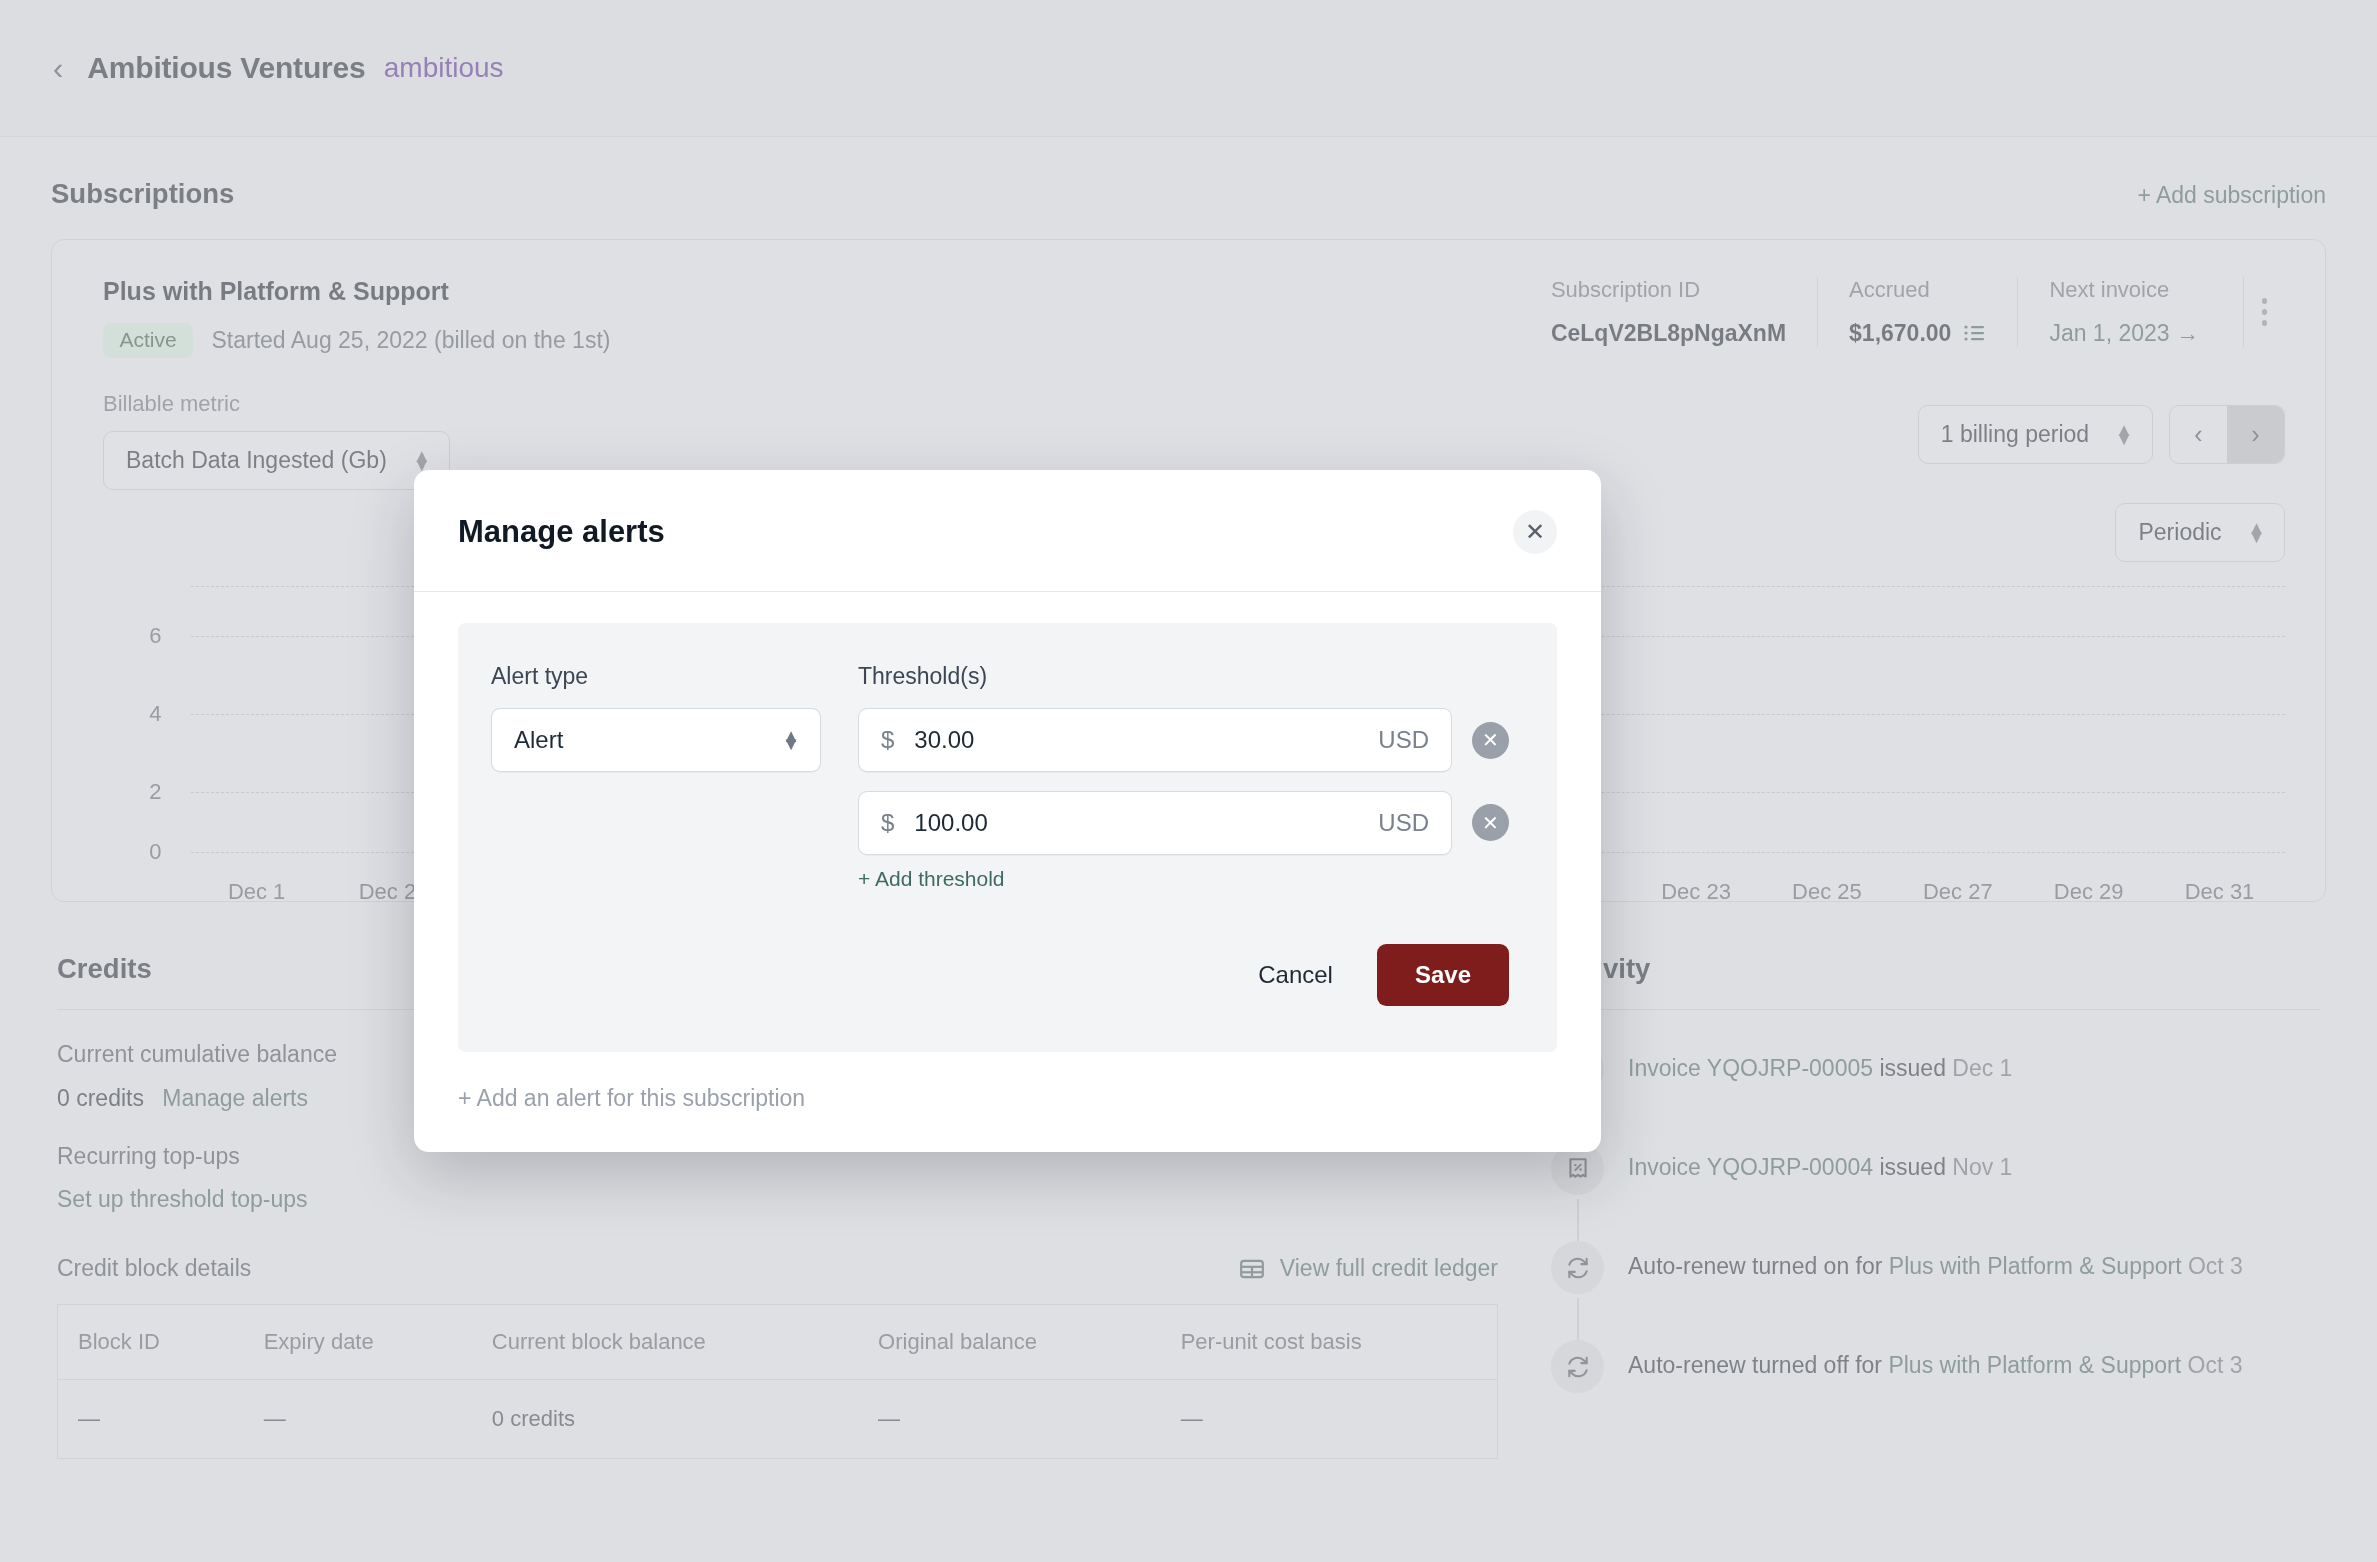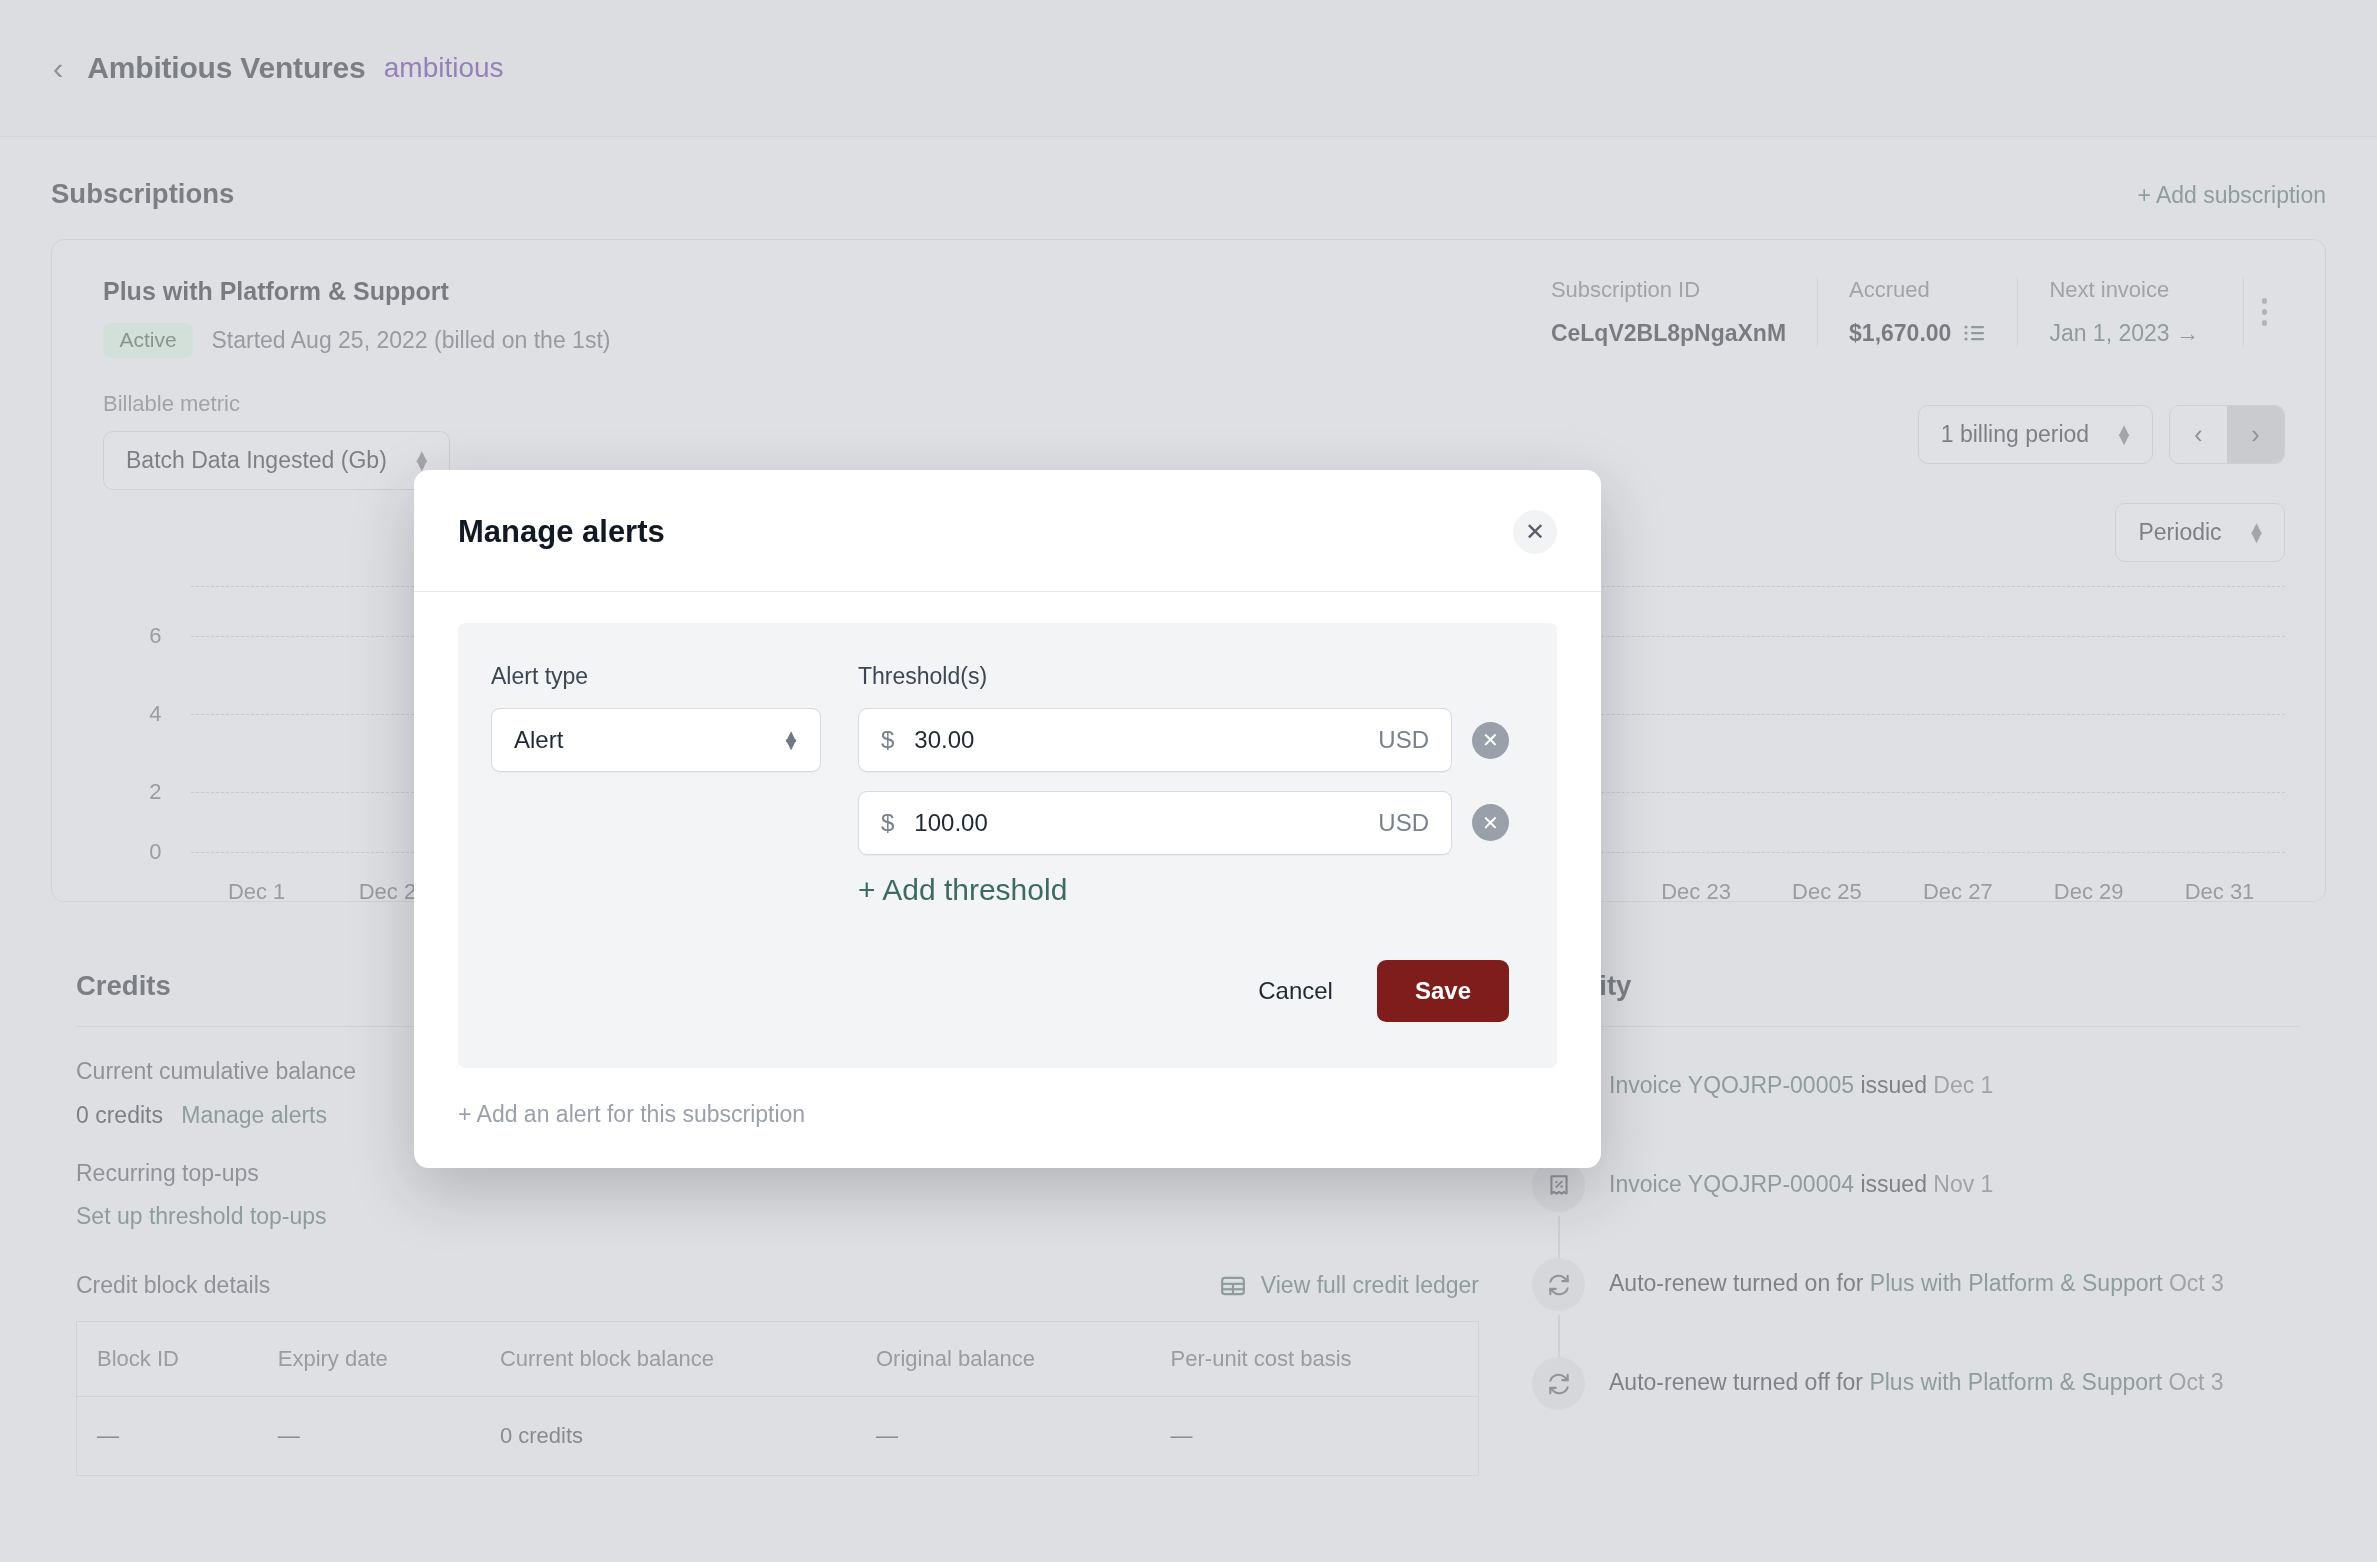--- a/index.html
+++ b/index.html
@@ -72,21 +72,21 @@
   .pager button.active { background: #b9bdc4; }
   .periodic-row { display: flex; justify-content: flex-end; margin-top: 13px; }
 
   .plot { position: relative; height: 275px; margin-top: 24px; margin-left: 9.2px; }
   .gridline { position: absolute; left: 79px; right: 0; border-top: 1.8px dashed #b5bac1; }
   .ytick { position: absolute; left: 37px; transform: translateY(-50%); font-size: 22px; color: #5d6672; }
   .xaxis { position: absolute; left: 79px; right: 0; bottom: -44px; display: flex; font-size: 22px; color: #5d6672; }
   .xaxis span { flex: 1; text-align: center; }
 
   
-  .lower { display: flex; padding: 0 76px; gap: 53px; margin-top: 68px; }
+  .lower { display: flex; padding: 0 57px; gap: 53px; margin-top: 51px; }
   .col-credits { flex: 1 1 0; min-width: 0; }
   .col-activity { width: 769px; }
   .rule { border-bottom: 0.9px solid #c6c9ce; margin-top: 24px; }
 
   .kv-label { font-size: 23px; color: #4b5563; margin-top: 31px; }
   .kv-row { margin-top: 16.5px; font-size: 23px; color: #27333f; display: flex; align-items: center; gap: 18.3px; }
 
   .cbd-head { display: flex; align-items: center; justify-content: space-between; margin-top: 42px; }
   .cbd-title { font-size: 23px; color: #4b5563; }
   .ledger-link { display: flex; align-items: center; gap: 14.7px; font-size: 23px; color: #3d6b63; }
@@ -143,21 +143,21 @@
     display: flex; align-items: center; padding: 0 22px; font-size: 24px; color: #1f2a36;
     box-shadow: 0 0.9px 0.9px rgba(16,24,40,0.04);
   }
   .thr-cur { color: #78818d; margin-right: 20px; }
   .thr-val { flex: 1; }
   .thr-unit { color: #78818d; }
   .thr-del {
     width: 37px; height: 37px; border-radius: 50%; background: #9aa0a9; border: 0; cursor: pointer;
     color: #fff; font-size: 20px; display: flex; align-items: center; justify-content: center; line-height: 1;
   }
-  .add-threshold { margin-top: 18px; font-size: 30px; color: #3d6b63; cursor: pointer; display: inline-block; }
+  .add-threshold { margin-top: 12px; font-size: 21px; color: #3d6b63; cursor: pointer; display: inline-block; }
   .modal-actions { display: flex; justify-content: flex-end; align-items: center; gap: 44px; margin-top: 53px; }
   .btn-cancel { background: transparent; border: 0; font-size: 24px; color: #1f2a36; cursor: pointer; font-family: inherit; }
   .btn-save {
     background: #7f1d1d; color: #fff; border: 0; border-radius: 9.2px; padding: 17.4px 38px;
     font-size: 24px; font-weight: bold; cursor: pointer; font-family: inherit;
   }
   .modal-foot { padding: 33px 44px 40px 44px; font-size: 23px; color: #9aa1ab; cursor: pointer; }
 </style>
 </head>
 <body>

